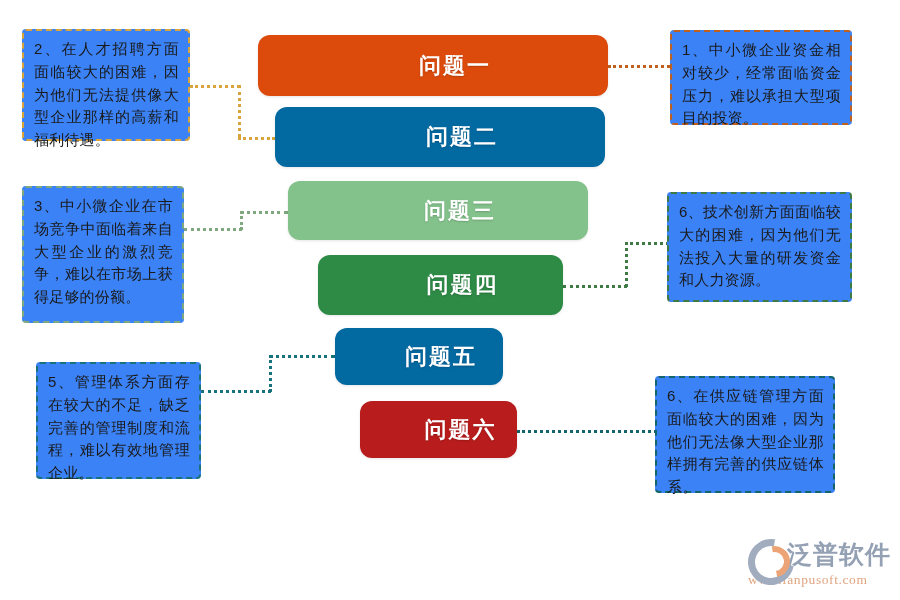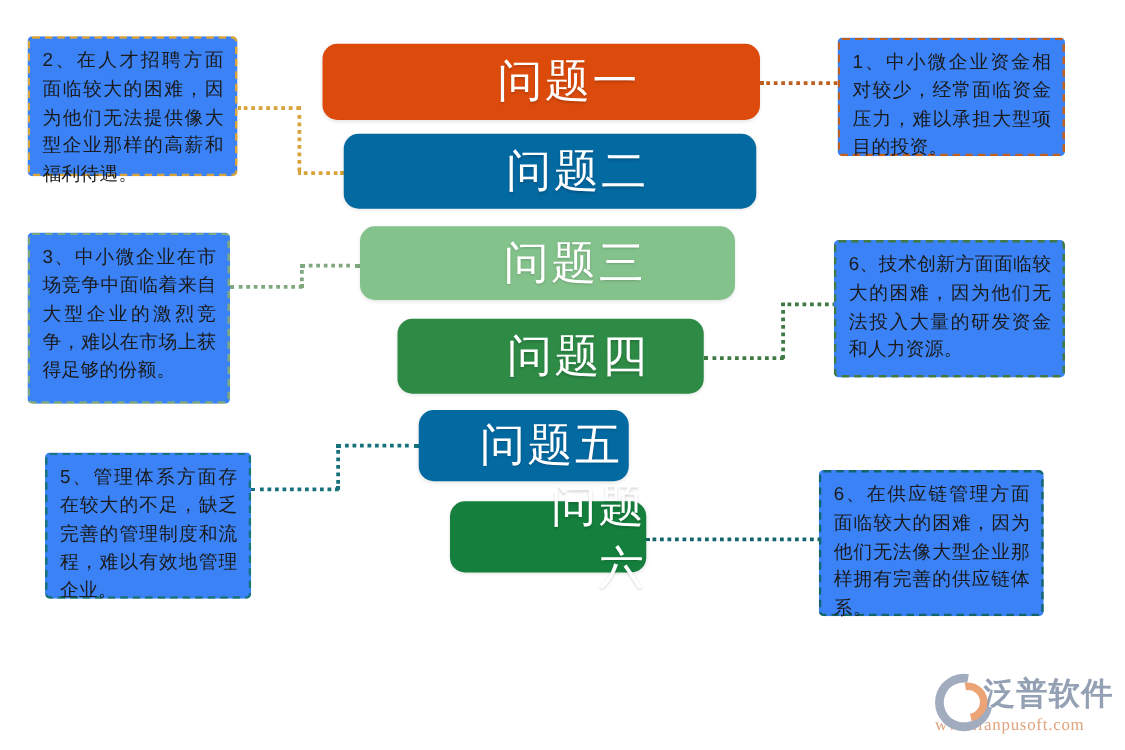--- a/index.html
+++ b/index.html
@@ -21,34 +21,34 @@
   }
 
   
   .bar {
     position: absolute;
     border-radius: 12px;
     display: flex;
     align-items: center;
     justify-content: center;
     color: #ffffff;
-    font-size: 36px;
+    font-size: 22px;
     letter-spacing: 2px;
-    font-weight: 400;
+    font-weight: 700;
     text-shadow: 0 1px 2px rgba(0,0,0,0.18);
     box-shadow: 0 1px 3px rgba(0,0,0,0.10);
     box-sizing: border-box;
     padding-left: 44px;
   }
   .bar-1 { left: 258px; top: 35px;  width: 350px; height: 61px;  background: #DD4B0C; }
   .bar-2 { left: 275px; top: 107px; width: 330px; height: 60px;  background: #0369a1; }
   .bar-3 { left: 288px; top: 181px; width: 300px; height: 59px;  background: #84C28B; }
   .bar-4 { left: 318px; top: 255px; width: 245px; height: 60px;  background: #2E8B46; }
   .bar-5 { left: 335px; top: 328px; width: 168px; height: 57px;  background: #0369a1; }
-  .bar-6 { left: 360px; top: 401px; width: 157px; height: 57px;  background: #15803d; text-align: right; }
+  .bar-6 { left: 360px; top: 401px; width: 157px; height: 57px;  background: #b91c1c; text-align: right; }
 
   
   .note {
     position: absolute;
     box-sizing: border-box;
     padding: 7px 9px 7px 10px;
     font-size: 15px;
     line-height: 1.52;
     color: #1a1a1a;
     background: #3b82f6;

